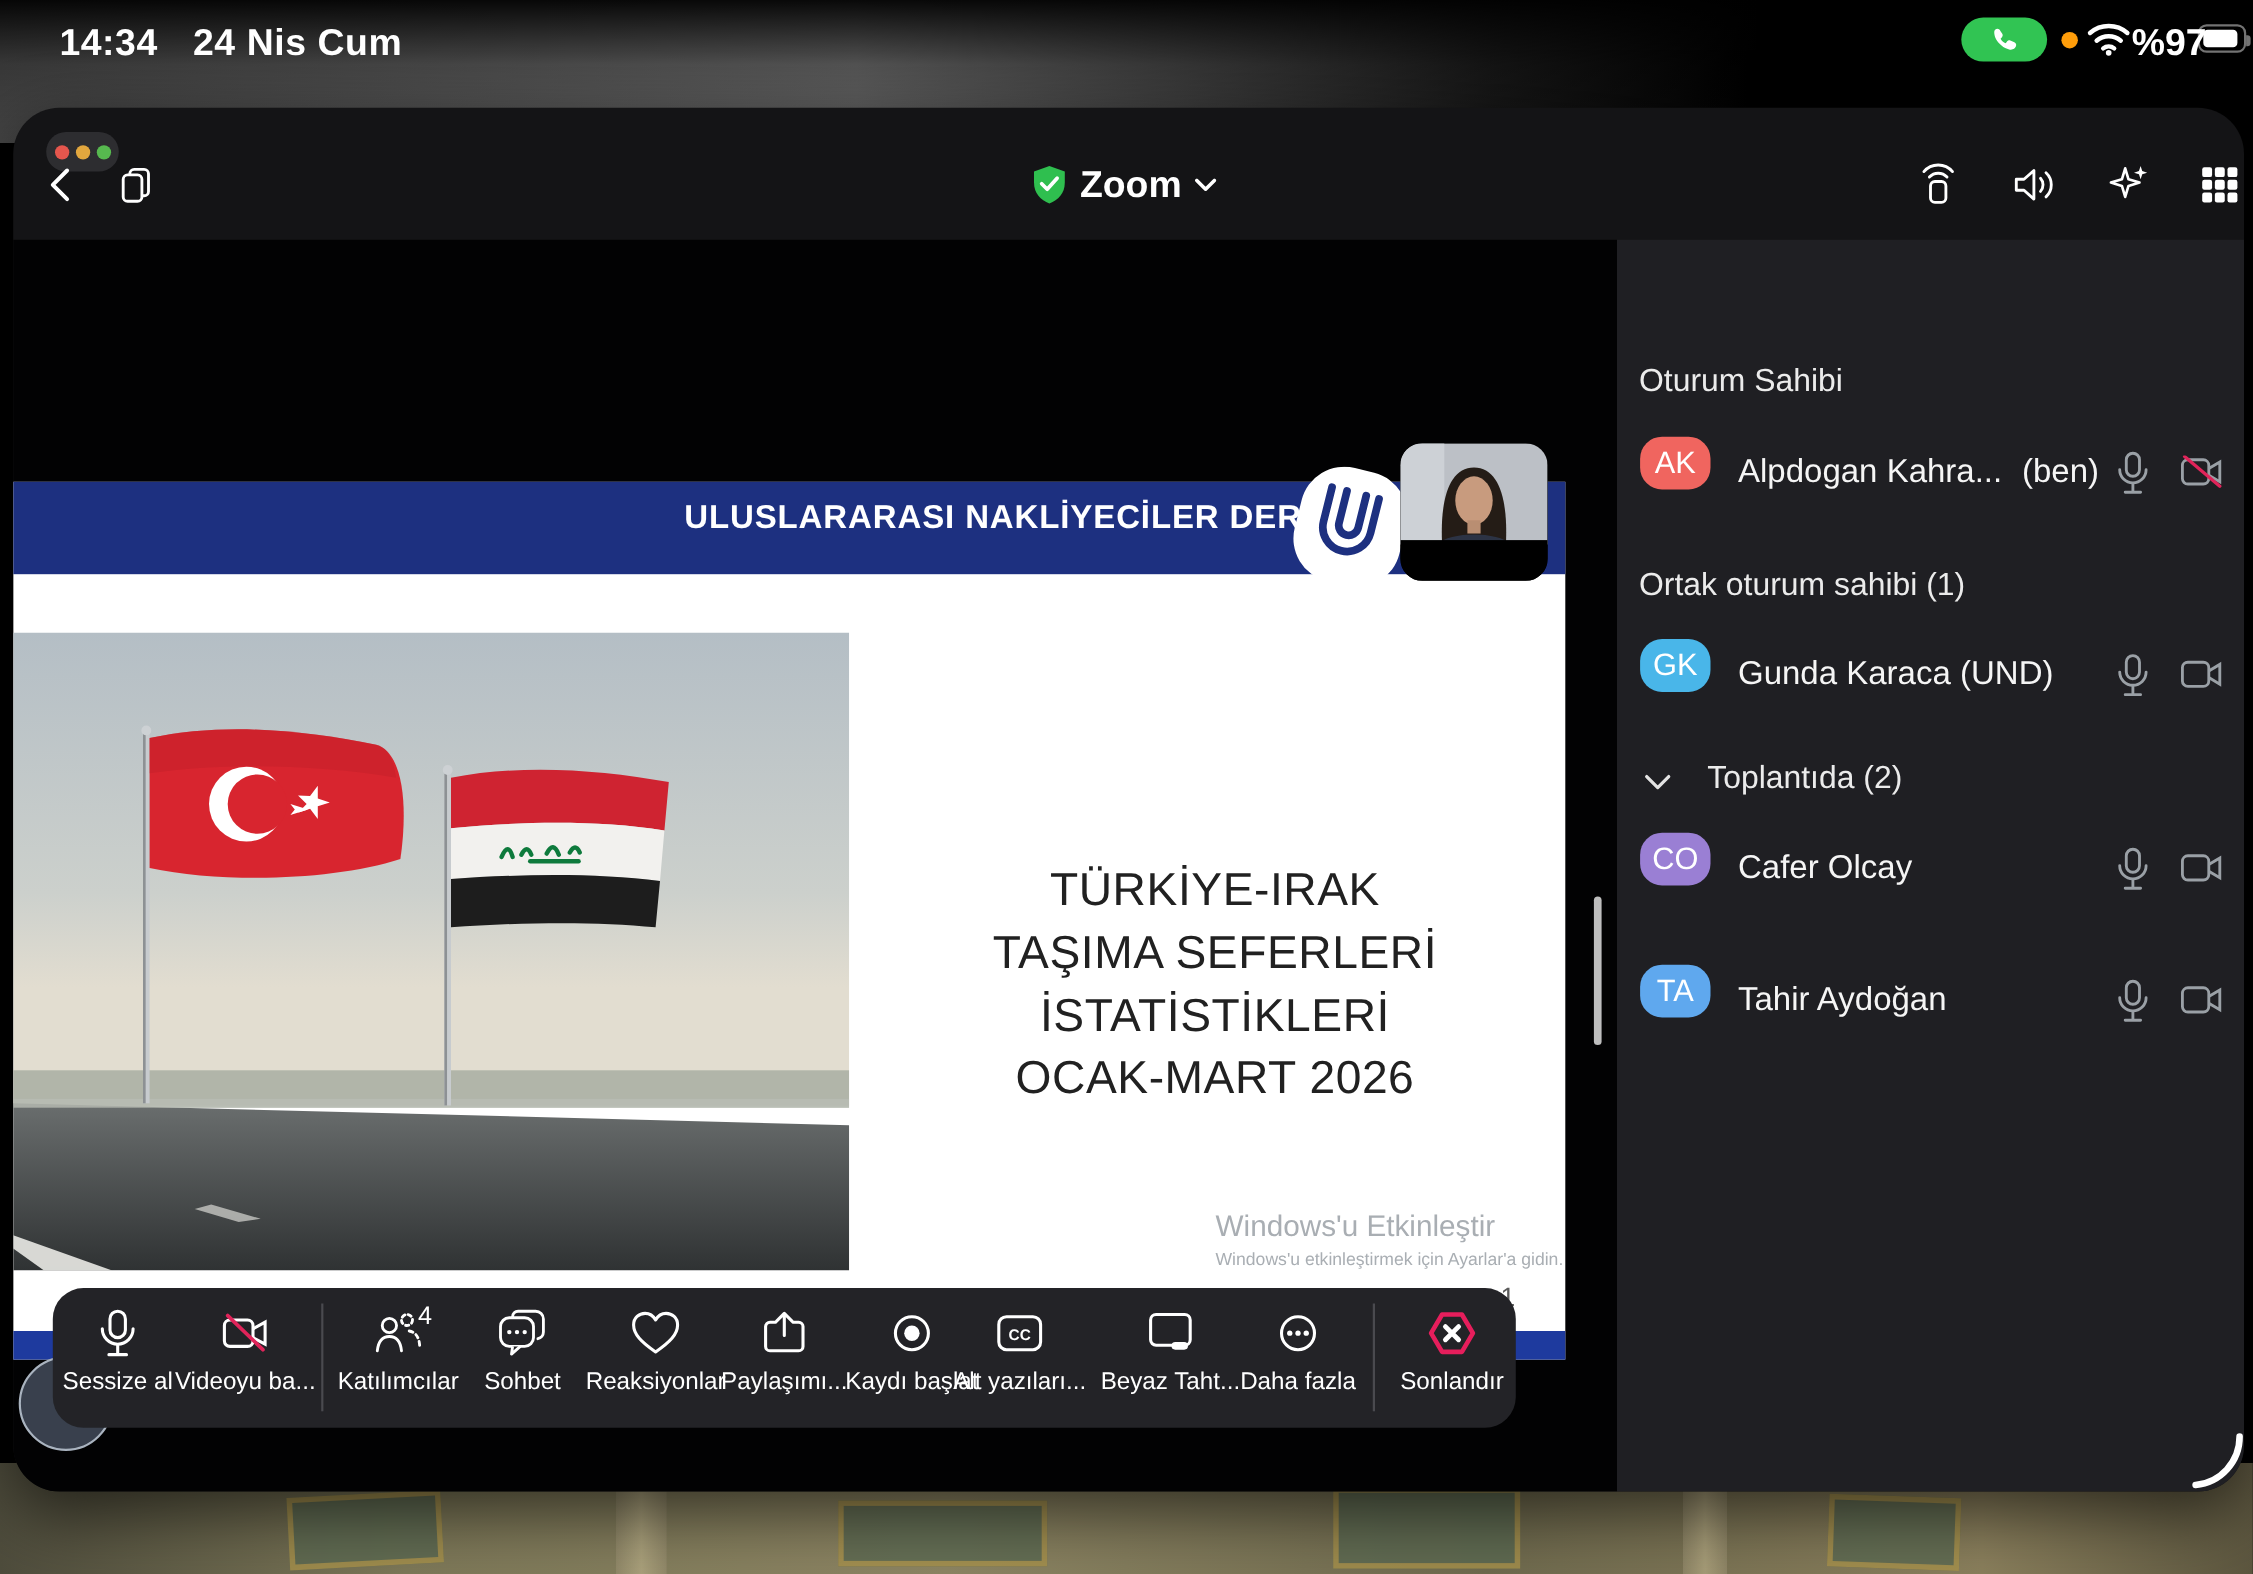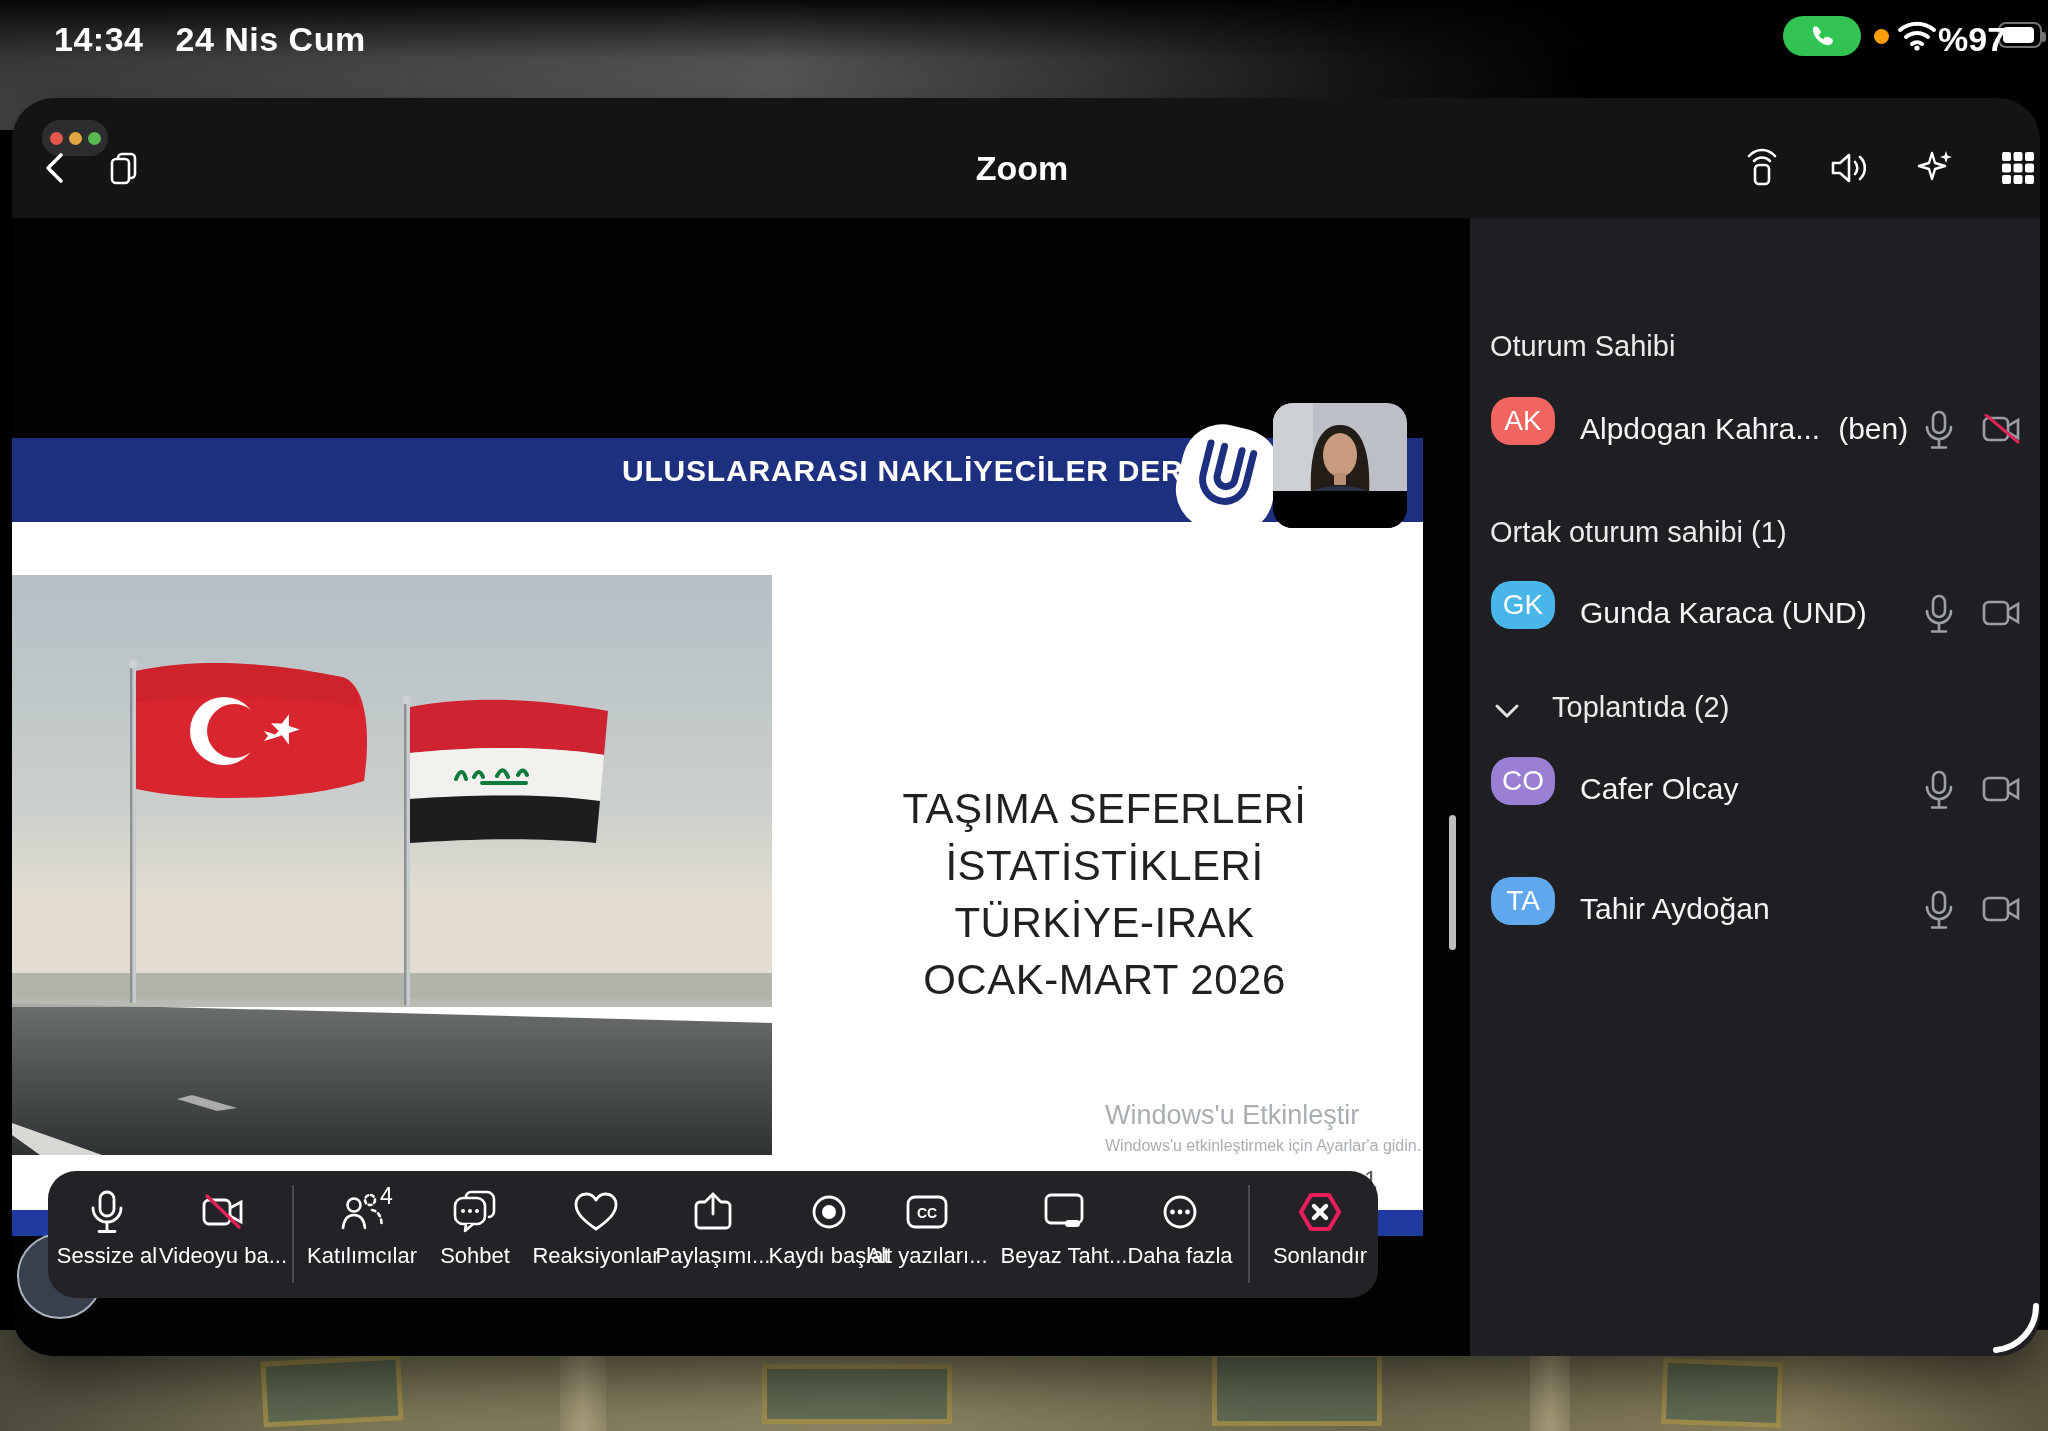--- a/index.html
+++ b/index.html
@@ -35,21 +35,21 @@
   #app-window { left:12px; top:98px; width:2028px; height:1258px; border-radius:42px;
     background:#141416; overflow:hidden; box-shadow:0 20px 60px rgba(0,0,0,.6); }
 
   
   #traffic-pill { left:30px; top:22px; width:66px; height:36px; border-radius:18px; background:#2d2d30;
     display:flex; align-items:center; justify-content:center; gap:6px; }
   .tl-dot { width:13px; height:13px; border-radius:50%; }
   #back-button { left:22px; top:52px; width:40px; height:36px; display:flex; align-items:center; justify-content:center; }
   #tabs-button { left:92px; top:52px; width:40px; height:36px; display:flex; align-items:center; justify-content:center; }
   #title-group { left:880px; top:48px; width:260px; height:44px; display:flex; align-items:center;
-    justify-content:center; gap:12px; color:#fff; font-size:34px; font-weight:600;flex-direction:column; }
+    justify-content:center; gap:12px; color:#fff; font-size:34px; font-weight:600; }
   .chrome-icon { top:50px; width:44px; height:40px; display:flex; align-items:center; justify-content:center; }
 
   
   #content-area { left:0; top:120px; width:1458px; height:1138px; background:#020203; }
 
   
   #slide { left:0; top:220px; width:1411px; height:798px; background:#fff; }
   #slide-band { left:0; top:0; width:100%; height:84px; background:#1d3080;
     display:flex; align-items:center; }
   #slide-band-text { position:absolute; left:610px; top:16px; color:#fff; font-size:30px; font-weight:700;
@@ -270,22 +270,22 @@
             <path d="M398 224 C456 220 528 218 588 226 L584 268 C526 262 454 264 398 268 Z" fill="#1d1d1d"></path>
             <g stroke="#0e7a3c" stroke-width="4" fill="none" stroke-linecap="round">
               <path d="M444 204 q6 -14 10 0 m8 -2 q5 -10 9 0 m14 -1 q6 -12 11 1 m10 -2 q5 -9 9 0"></path>
               <path d="M470 208 h44"></path>
             </g>
           </g>
         </svg>
       </div>
 
       <div id="slide-title" class="abs">
+        <div>TÜRKİYE-IRAK</div>
         <div>TAŞIMA SEFERLERİ İSTATİSTİKLERİ</div>
-        <div>TÜRKİYE-IRAK</div>
         <div>OCAK-MART 2026</div>
       </div>
 
       <div id="watermark" class="abs">
         <div class="l1">Windows'u Etkinleştir</div>
         <div class="l2">Windows'u etkinleştirmek için Ayarlar'a gidin.</div>
       </div>
       <div id="page-number" class="abs">1</div>
 
       <div id="slide-strip" class="abs"></div>

